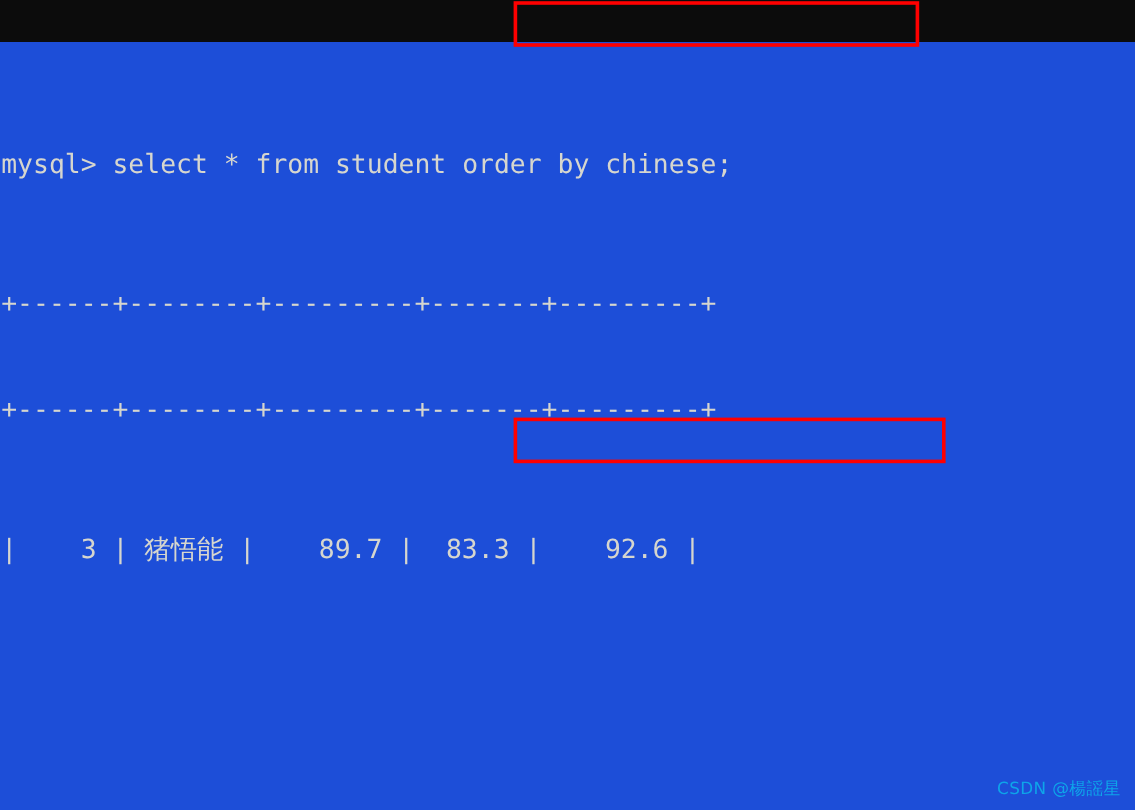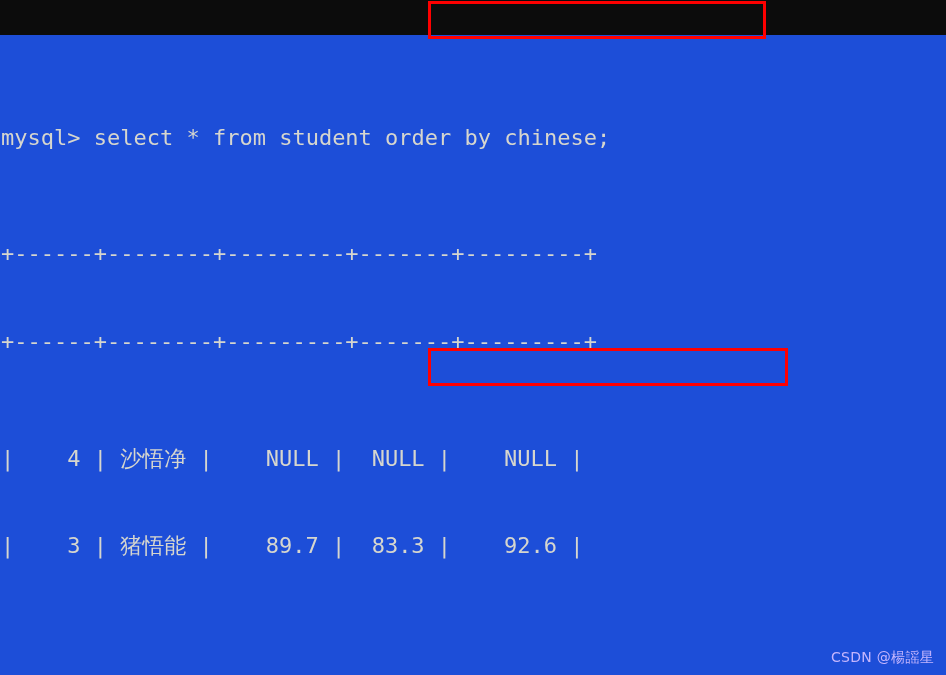--- a/index.html
+++ b/index.html
@@ -52,38 +52,37 @@
   #redbox-2 {
     left: 428px;
     top: 348px;
     width: 360px;
     height: 38px;
   }
   #watermark {
     position: absolute;
     right: 12px;
     bottom: 8px;
-    color: #c4b5fd;
+    color: #0ea5e9;
     font-size: 14px;
     font-family: "DejaVu Sans", "Liberation Sans", sans-serif;
     letter-spacing: 0.3px;
     white-space: pre;
   }
 </style>
 </head>
 <body>
 
 <div id="terminal">
 
   <div class="line"><span>mysql&gt; select * from student </span><span>order by chinese;</span></div>
 
   <div class="line">+------+--------+---------+-------+---------+</div>
   <div class="line">+------+--------+---------+-------+---------+</div>
 
-  <div class="line">|    4 | 沙悟净 |    NULL |  NULL |    NULL |</div>
   <div class="line">|    3 | 猪悟能 |    89.7 |  83.3 |    92.6 |</div>
   
   
 
   
   
 
   
 
   

